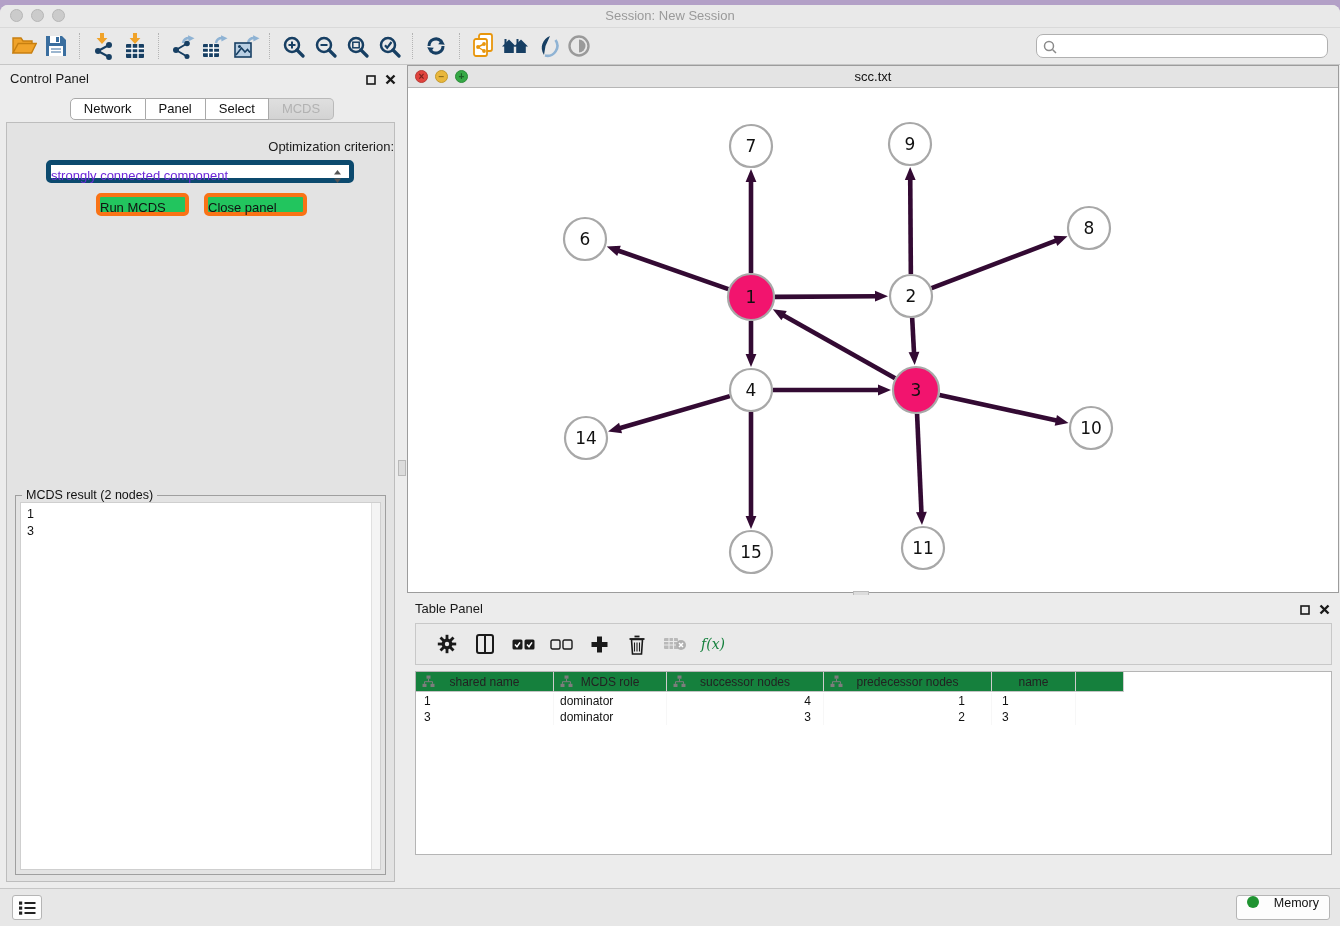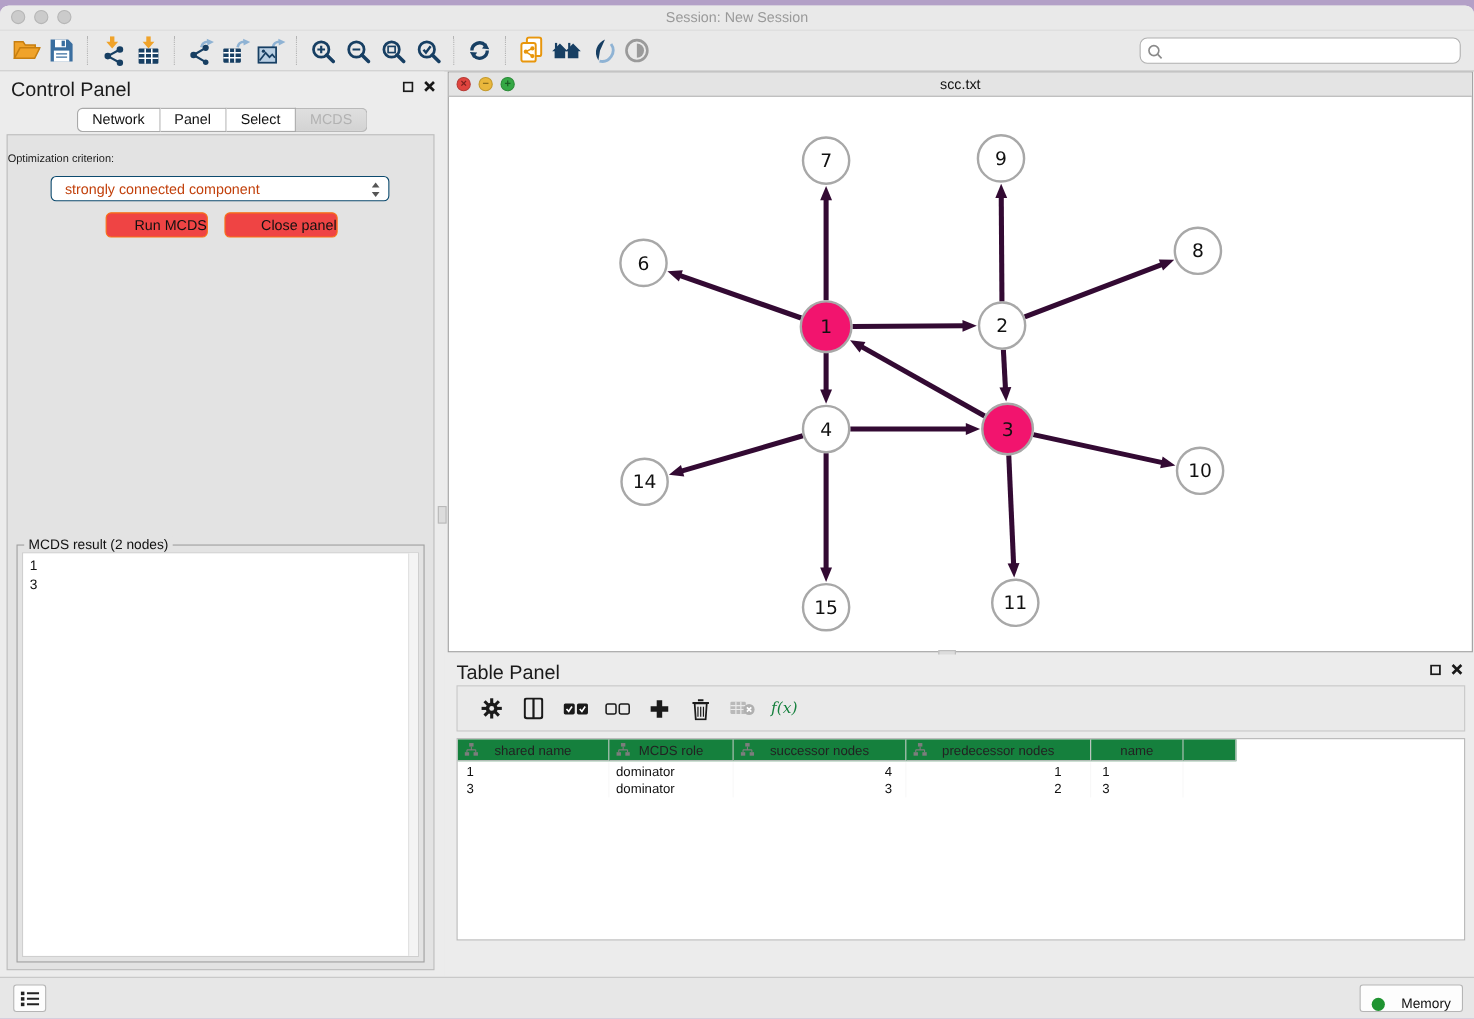--- a/index.html
+++ b/index.html
@@ -19,33 +19,33 @@
 .tb-btn{width:32px;height:30px;display:flex;align-items:center;justify-content:center;flex:0 0 auto}
 .tb-sep{width:1px;height:26px;border-left:1px dotted #b4b4b4;margin:0 7px;flex:0 0 auto}
 .tb-spacer{flex:1}
 .searchbox{position:relative;width:292px;height:24px;background:#fff;border:1px solid #b0b0b0;border-radius:7px;flex:0 0 auto;margin-right:4px}
 .searchbox svg{position:absolute;left:6px;top:5px}
 .searchbox input{position:absolute;left:24px;top:1px;right:6px;height:20px;border:none;outline:none;font-size:12px;background:transparent}
 
 
 .cpanel{position:absolute;left:0;top:60px;width:404px;height:823px;background:#ececec}
 .panel-head{position:absolute;left:0;top:0;right:0;height:26px}
-.panel-title{position:absolute;left:10px;top:6px;font-size:18px;color:#1a1a1a}
+.panel-title{position:absolute;left:10px;top:6px;font-size:13px;color:#1a1a1a}
 .panel-icons{position:absolute;right:8px;top:6px;display:flex;gap:9px;align-items:center}
 .seg{position:absolute;left:0;right:0;display:flex;justify-content:center}
 .cp-tabs{top:33px}
 .tab{height:22px;line-height:20px;padding:0 13px;background:#fff;border:1px solid #a9a9a9;border-left:none;font-size:13px;color:#111;cursor:default}
 .tab:first-child{border-left:1px solid #a9a9a9;border-radius:5px 0 0 5px}
 .tab:last-child{border-radius:0 5px 5px 0}
 .tab.active{background:linear-gradient(#dfdfdf,#d3d3d3);color:#b2b2b2;border-color:#b9b9b9}
 .cp-content{position:absolute;left:6px;right:9px;top:57px;bottom:6px;background:#e3e3e3;border:1px solid #bdbdbd}
-.opt-label{position:absolute;left:0;right:0;top:16px;text-align:left;font-size:10px;color:#1a1a1a}
-.select{position:absolute;left:39px;top:37px;width:308px;height:23px;background:#fff;border:1px solid #0c4a6e;border-radius:5px;font-size:13px;line-height:21px;padding-left:12px;color:#c2410c}
+.opt-label{position:absolute;left:0;right:0;top:16px;text-align:right;font-size:13px;color:#1a1a1a}
+.select{position:absolute;left:39px;top:37px;width:308px;height:23px;background:#fff;border:5px solid #0c4a6e;border-radius:5px;font-size:13px;line-height:21px;color:#6d28d9}
 .select .chev{position:absolute;right:7px;top:4px}
-.btn{position:absolute;height:23px;background:#ef4444;border:1px solid #f97316;border-radius:5px;font-size:13px;color:#111;text-align:right;line-height:21px}
+.btn{position:absolute;height:23px;background:#22c55e;border:4px solid #f97316;border-radius:5px;font-size:13px;color:#111;text-align:left;line-height:21px}
 .btn-run{left:89px;top:70px;width:93px}
 .btn-close{left:197px;top:70px;width:103px}
 .groupbox{position:absolute;left:8px;top:372px;width:371px;height:380px;border:1px solid #9f9f9f}
 .legend{position:absolute;left:6px;top:-8px;background:#e3e3e3;padding:0 4px;font-size:12.5px;color:#111}
 .result-area{position:absolute;left:4px;right:4px;top:6px;bottom:4px;background:#fff;border:1px solid #cfcfcf}
 .result-text{position:absolute;left:6px;top:3px;font-size:12.5px;line-height:17px;color:#111;white-space:pre}
 .result-scroll{position:absolute;right:0;top:0;bottom:0;width:9px;background:#f4f4f4;border-left:1px solid #e0e0e0}
 
 
 .v-grip{position:absolute;left:398px;top:455px;width:8px;height:16px;background:#dcdcdc;border:1px solid #b9b9b9}
@@ -70,21 +70,21 @@
 .tablebox{position:absolute;left:8px;top:76px;width:917px;height:184px;background:#fff;border:1px solid #b5b5b5;overflow:hidden}
 .thead{position:absolute;left:0;top:0;right:0;height:20px;display:flex}
 .th{position:relative;height:20px;background:#15803d;border-right:1px solid #cdcdcd;border-bottom:1px solid #c4c4c4;display:flex;align-items:center;justify-content:center;font-size:12px;color:#222}
 .th svg{position:absolute;left:6px;top:3px}
 .tbody{position:absolute;left:0;top:21px;right:0;bottom:0}
 .tr{display:flex;height:16px;line-height:16px;font-size:12px;color:#111}
 .td{height:16px;overflow:hidden;border-right:1px solid rgba(0,0,0,0.03)}
 .table-tabs{top:266px}
 .statusbar{position:absolute;left:0;bottom:0;width:100%;height:38px;background:#e7e7e7;border-top:1px solid #c6c6c6}
 .list-btn{position:absolute;left:12px;top:6px;width:30px;height:25px;background:#fdfdfd;border:1px solid #b5b5b5;border-radius:3px;display:flex;align-items:center;justify-content:center}
-.mem-btn{position:absolute;right:10px;top:6px;height:25px;background:#fdfdfd;border:1px solid #b5b5b5;border-radius:3px;display:flex;align-items:flex-end;padding:0 10px;gap:15px;font-size:12.5px;color:#111}
+.mem-btn{position:absolute;right:10px;top:6px;height:25px;background:#fdfdfd;border:1px solid #b5b5b5;border-radius:3px;display:flex;align-items:flex-start;padding:0 10px;gap:15px;font-size:12.5px;color:#111}
 .mem-dot{width:12px;height:12px;border-radius:50%;background:#1f9331}
 </style>
 </head>
 <body>
 
 <div id="app">
 <div class="window">
 
   <div class="titlebar">
     <div class="tl-group">

